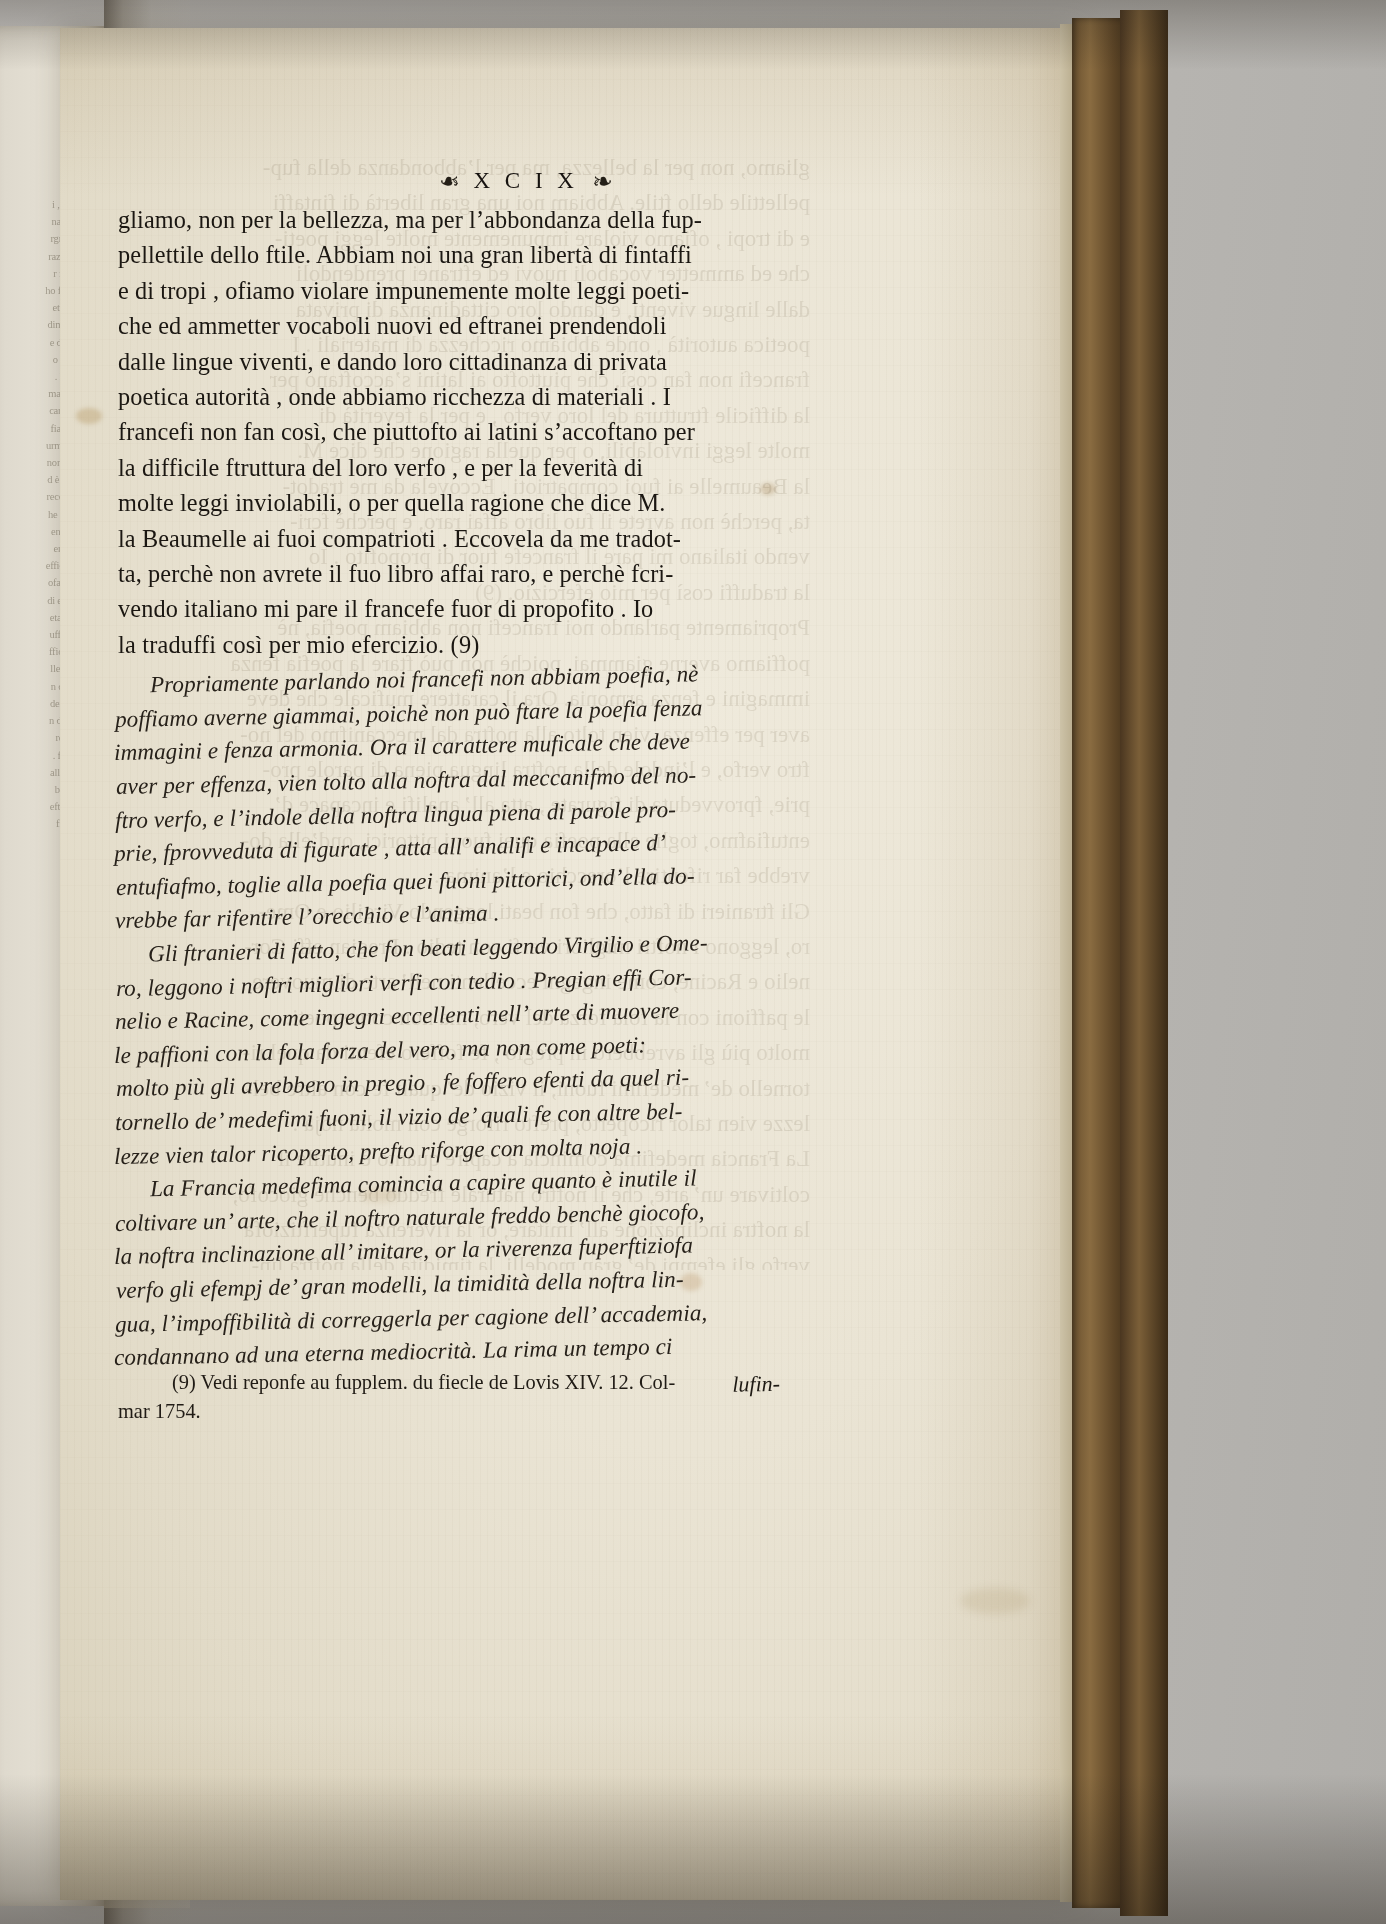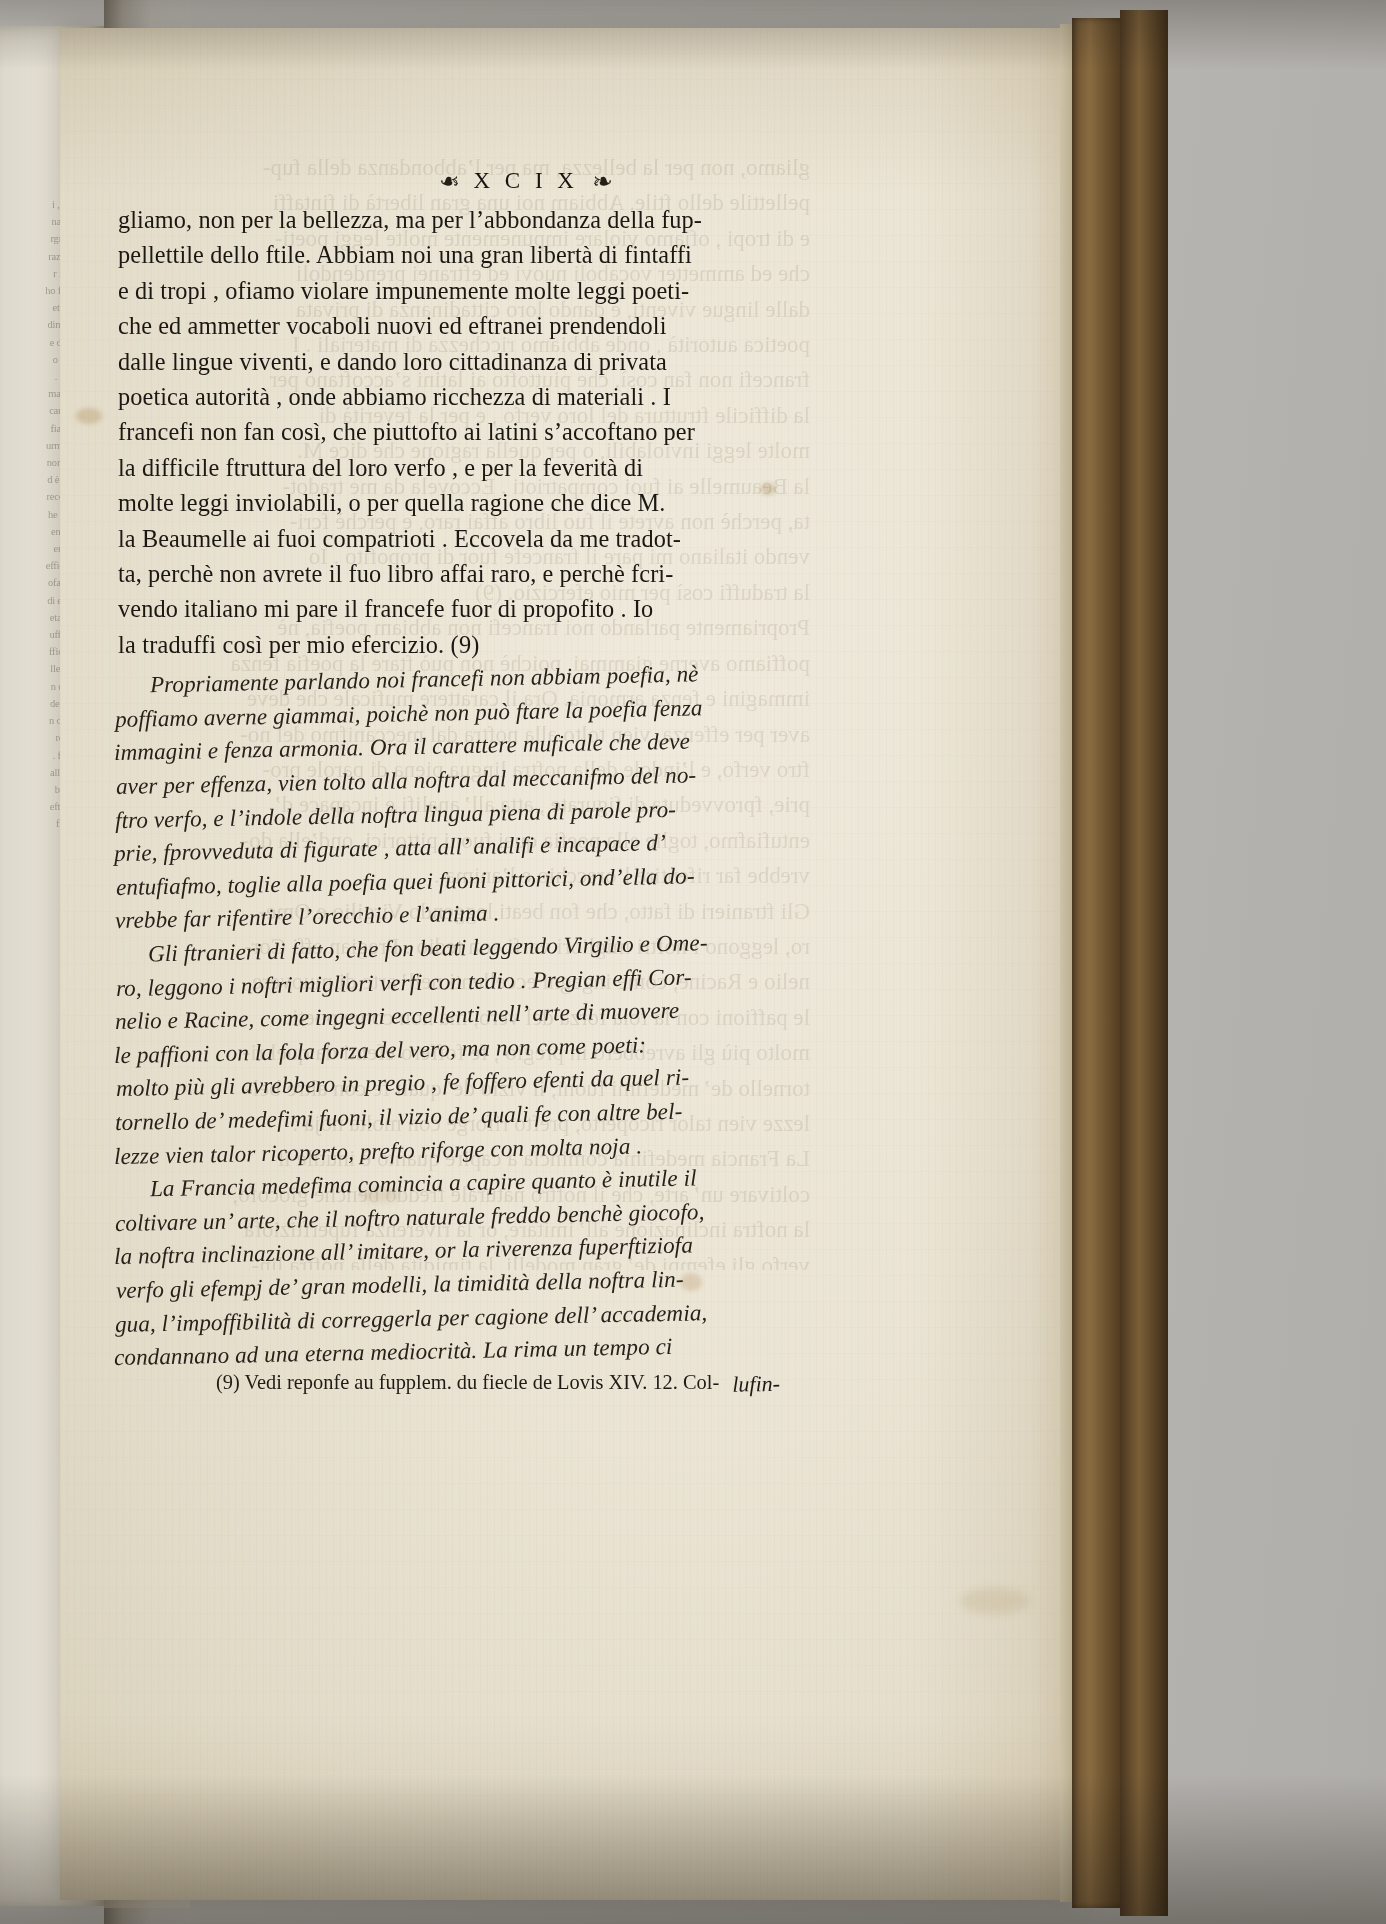--- a/index.html
+++ b/index.html
@@ -218,21 +218,21 @@
   
   .footnote {
     position: absolute;
     left: 118px; top: 1368px;
     width: 700px;
     font-family: "Liberation Serif", serif;
     font-size: 20.4px;
     line-height: 29px;
     color: #201b15;
   }
-  .footnote .fn-ln { display: block; white-space: nowrap; margin-left: 44px; }
+  .footnote .fn-ln { display: block; white-space: nowrap; }
   .footnote .fn-ln.first { text-indent: 54px; }
 
   
   .showthrough {
     position: absolute;
     left: 120px; top: 150px;
     width: 690px; height: 1120px;
     opacity: .12;
     transform: scaleX(-1);
     filter: blur(.7px);
@@ -392,20 +392,21 @@
         <span class="ln" style="transform: rotate(-1.15deg) translateX(-2px);">verfo gli efempj de’ gran modelli, la timidità della noftra lin-</span>
         <span class="ln" style="transform: rotate(-1.15deg) translateX(-3px);">gua, l’impoffibilità di correggerla per cagione dell’ accademia,</span>
         <span class="ln" style="transform: rotate(-1.15deg) translateX(-4px);">condannano ad una eterna mediocrità. La rima un tempo ci</span>
       </div>
 
     <div class="catchword">lufin-</div>
   </div>
 
   <div class="footnote" id="footnote-block">
       <span class="fn-ln first">(9) Vedi reponfe au fupplem. du fiecle de Lovis XIV. 12. Col-</span>
+      <span class="fn-ln">mar 1754.</span>
     </div>
 
   <div class="fore-edge"></div>
   <div class="board-right"></div>
   <div class="board-right-outer"></div>
 
   <div class="shade-top"></div>
   <div class="shade-bottom"></div>
 </div>
 

